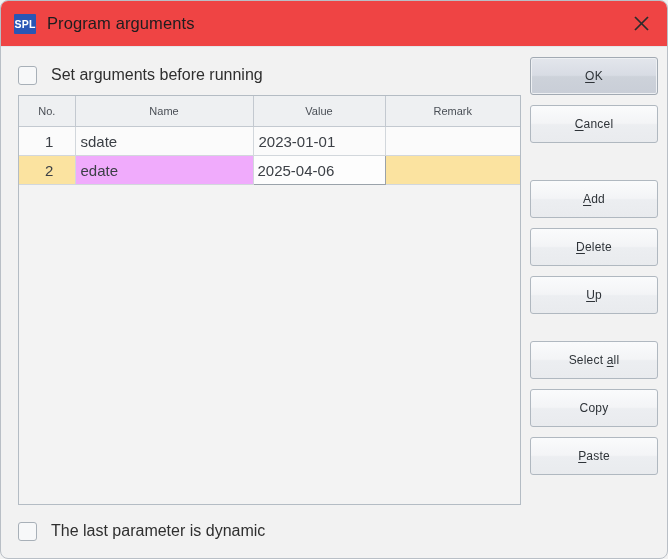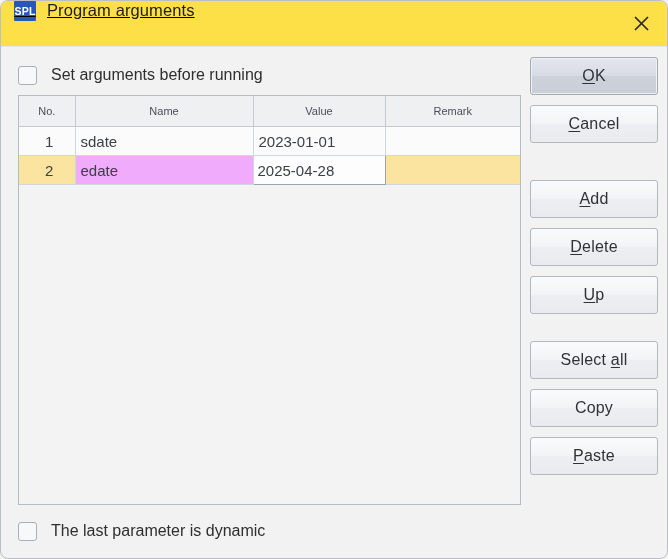--- a/index.html
+++ b/index.html
@@ -25,27 +25,27 @@
     box-sizing: border-box;
     overflow: hidden;
     display: flex;
     flex-direction: column;
   }
 
   
   .titlebar {
     height: 46px;
     min-height: 46px;
-    background: #fde047;
+    background: #ef4444;
     border-bottom: 1px solid #e3e6ea;
     display: flex;
+    align-items: center;
     padding: 0 0 0 13px;
     box-sizing: border-box;
     position: relative;
-    text-decoration: underline;
   }
   .app-icon {
     width: 22px;
     height: 20px;
     background: #2a56b5;
     color: #ffffff;
     font-size: 10.5px;
     font-weight: bold;
     font-family: "Liberation Sans", sans-serif;
     display: flex;
@@ -178,21 +178,21 @@
     width: 128px;
   }
   .btn {
     width: 128px;
     height: 38px;
     box-sizing: border-box;
     border: 1px solid #b0b8c0;
     border-radius: 3px;
     background: linear-gradient(to bottom, #fafbfc 0%, #f3f4f6 48%, #eceef1 52%, #e9ebee 100%);
     color: #2e3338;
-    font-size: 16px;
+    font-size: 12px;
     font-family: "Liberation Sans", sans-serif;
     display: flex;
     align-items: center;
     justify-content: center;
     cursor: pointer;
     padding: 0;
     letter-spacing: 0.2px;
   }
   .btn.default {
     background: linear-gradient(to bottom, #e3e6ec 0%, #d8dce4 48%, #cdd2da 52%, #c9ced7 100%);
@@ -250,21 +250,21 @@
           <tbody>
             <tr class="row-normal">
               <td class="col-no">1</td>
               <td>sdate</td>
               <td>2023-01-01</td>
               <td></td>
             </tr>
             <tr class="row-selected">
               <td class="col-no">2</td>
               <td class="cell-focus">edate</td>
-              <td class="cell-editing">2025-04-28</td>
+              <td class="cell-editing">2025-04-06</td>
               <td></td>
             </tr>
           </tbody>
         </table>
       </div>
 
       <div class="check-row bottom">
         <div class="checkbox"></div>
         <div class="check-label">The last parameter is dynamic</div>
       </div>

